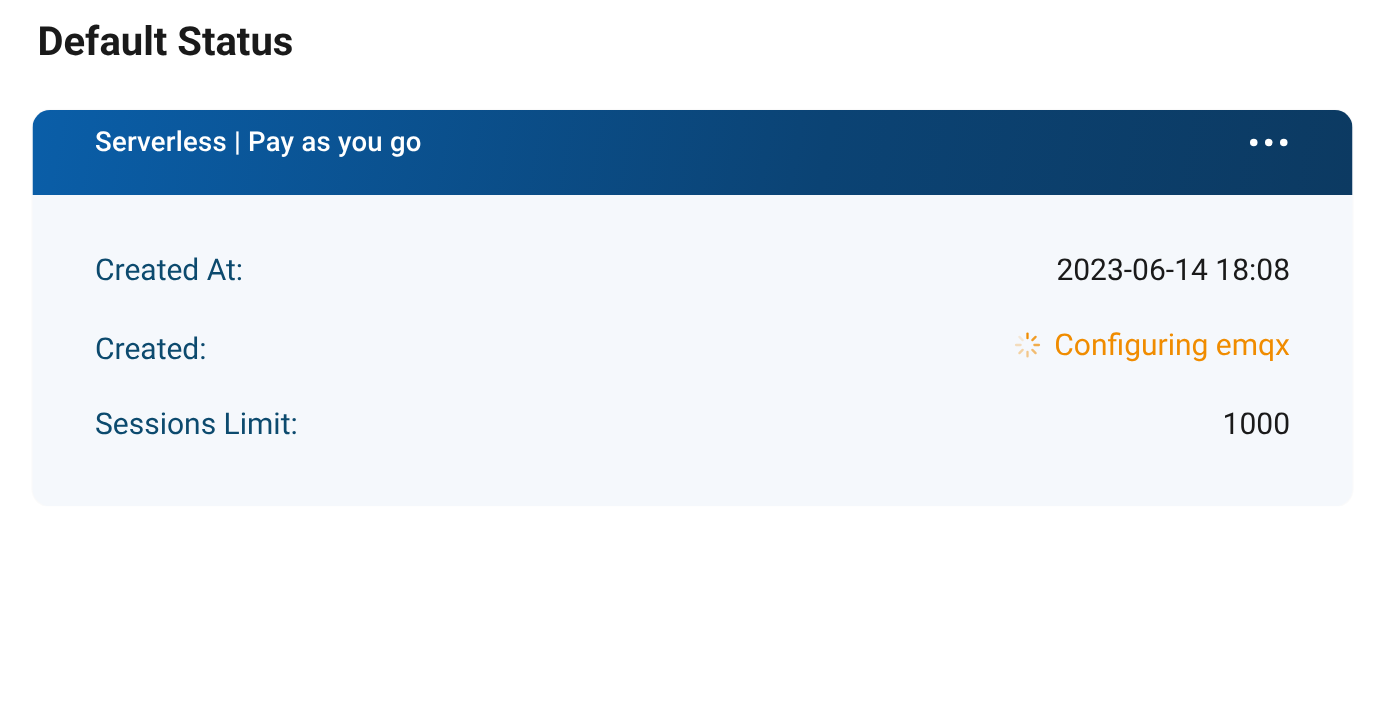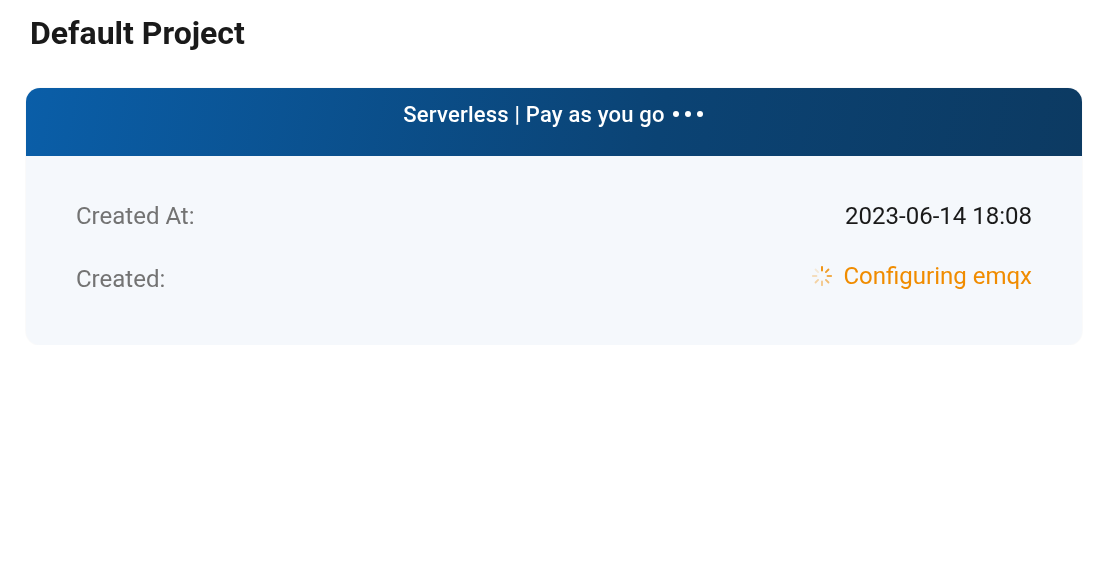--- a/index.html
+++ b/index.html
@@ -25,21 +25,21 @@
       border-radius: 14px;
       overflow: hidden;
       background: #f5f8fc;
       box-shadow: 0 0 0 1px rgba(0,0,0,0.02);
     }
     .card-header {
       background: linear-gradient(100deg, #0a5ea8 0%, #0b4374 60%, #0c3a62 100%);
       height: 68px;
       display: flex;
       align-items: center;
-      justify-content: center;
+      justify-content: space-between;
       padding: 0 44px 16px 50px;
     }
     .plan-label {
       color: #ffffff;
       font-size: 22px;
       font-weight: 500;
       letter-spacing: 0.2px;
     }
     .more-button {
       display: flex;
@@ -79,21 +79,21 @@
       color: #333333;
     }
     .region {
       font-size: 26px;
       font-weight: 400;
       color: #8a8f98;
     }
     .detail-label {
       font-size: 24px;
       font-weight: 400;
-      color: #737373;
+      color: #0c4a6e;
     }
     .detail-value {
       font-size: 24px;
       font-weight: 400;
       color: #1a1a1a;
     }
     .status-wrap {
       display: inline-flex;
       align-items: center;
       gap: 10px;
@@ -112,21 +112,21 @@
     }
     .spinner svg {
       width: 22px;
       height: 22px;
       display: block;
     }
   </style>
 </head>
 <body>
 
-<h1 class="page-title">Default Project</h1>
+<h1 class="page-title">Default Status</h1>
 
 <div class="card">
   <div class="card-header">
     <span class="plan-label">Serverless | Pay as you go</span>
     <button class="more-button">
       <span style="display:inline-flex;gap:6px;">
         <span class="dot"></span>
         <span class="dot"></span>
         <span class="dot"></span>
       </span>
@@ -154,14 +154,18 @@
               <line x1="4.93" y1="19.07" x2="7.76" y2="16.24" opacity="0.35"></line>
               <line x1="2" y1="12" x2="6" y2="12" opacity="0.25"></line>
               <line x1="4.93" y1="4.93" x2="7.76" y2="7.76" opacity="0.15"></line>
             </g>
           </svg>
         </span>
         <span class="status-text">Configuring emqx</span>
       </span>
     </div>
 
+    <div class="row detail-row">
+      <span class="detail-label">Sessions Limit:</span>
+      <span class="detail-value">1000</span>
+    </div>
   </div>
 </div>
 
 </body></html>

